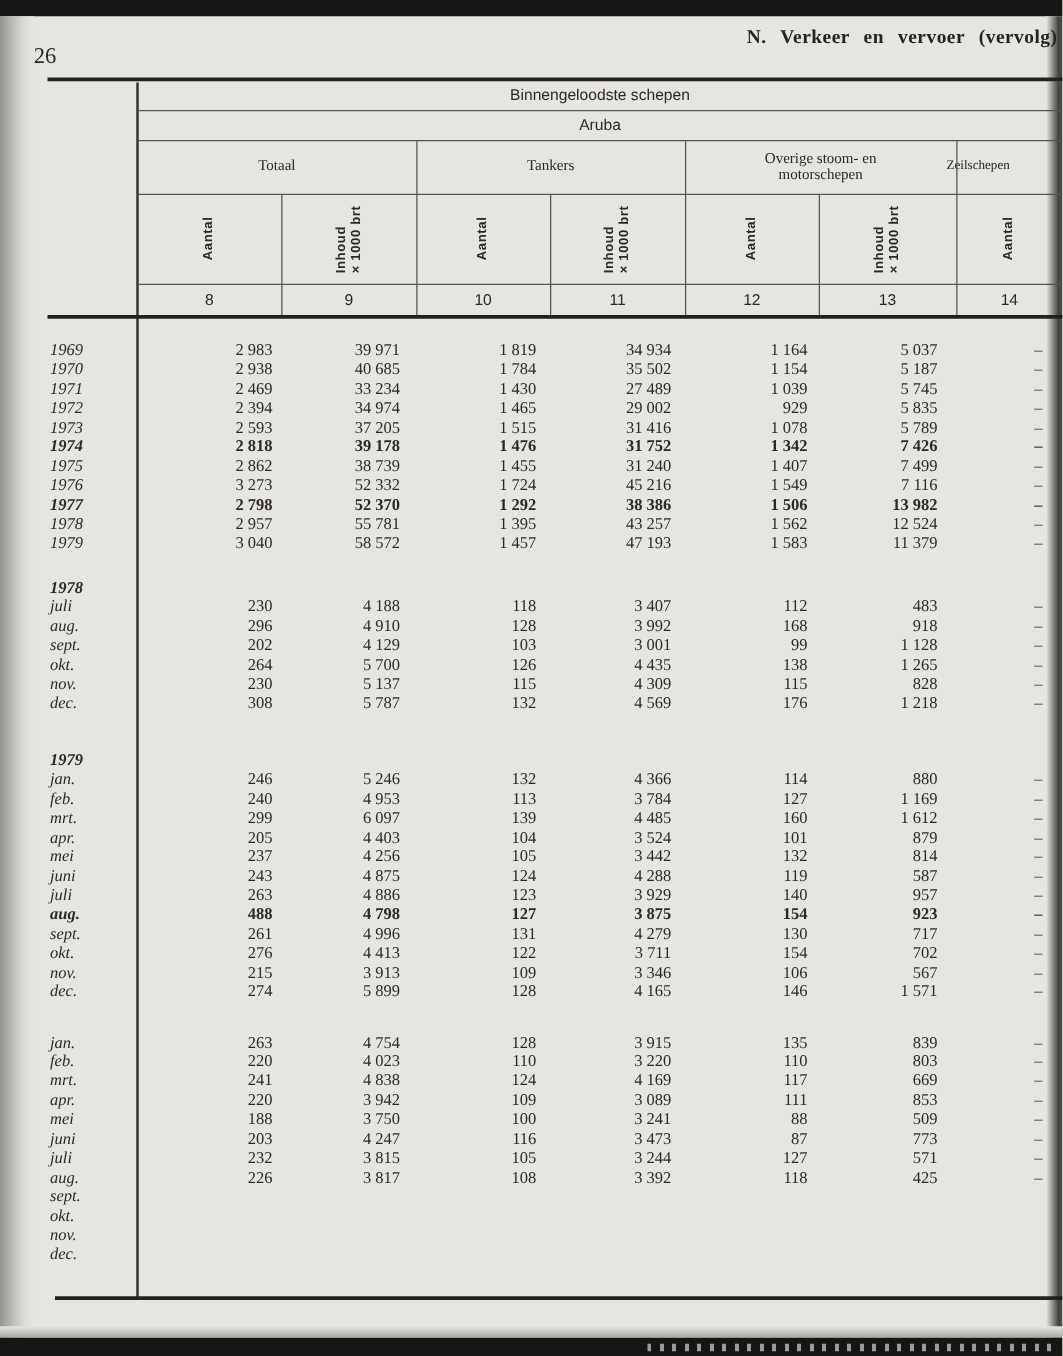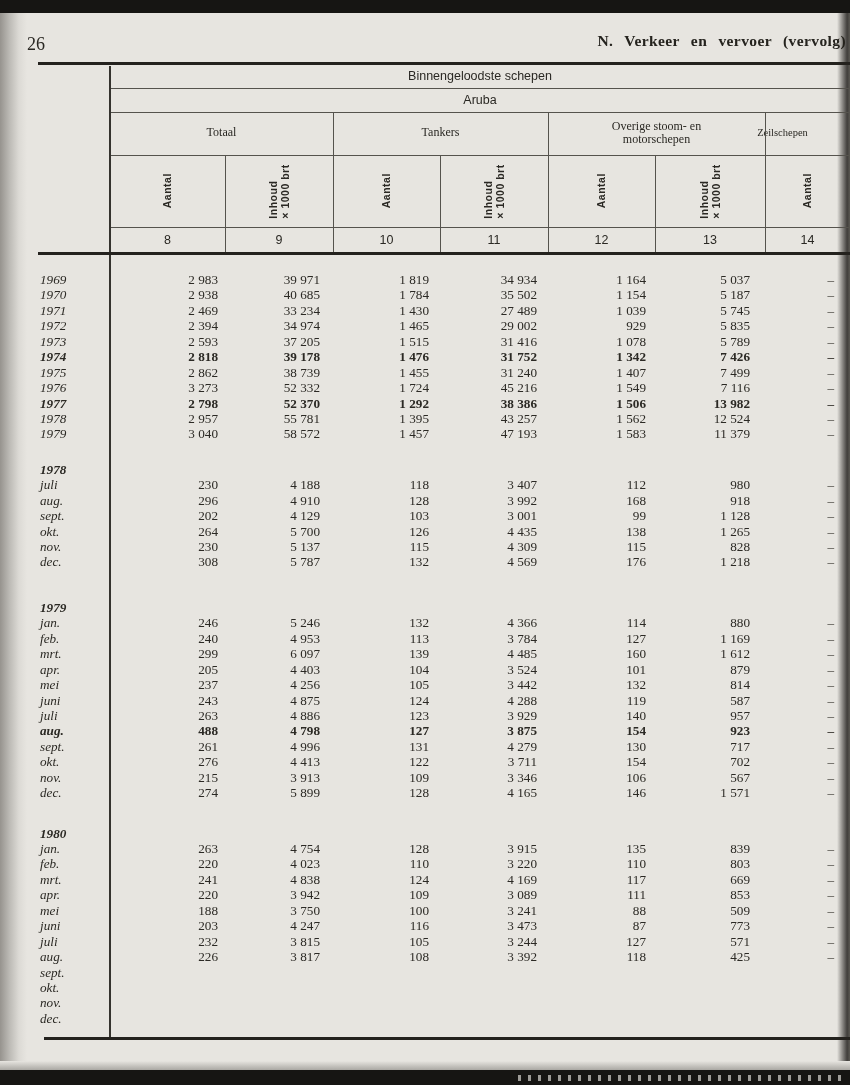--- a/index.html
+++ b/index.html
@@ -17,21 +17,21 @@
     background:linear-gradient(#e7e5e0,#aaa8a3);}
   .edge-bottom .ticks{position:absolute;right:2px;top:5px;width:330px;height:6px;
     background:repeating-linear-gradient(90deg,#b5b3ae 0 3px,transparent 3px 10px);opacity:.85;}
   .edge-left{position:absolute;left:0;top:13px;width:27px;height:1057px;
     background:linear-gradient(to right,#96938e,#bcbab5 35%,#dcdad5 70%,#e7e5e0);}
   .edge-right{position:absolute;left:837px;top:13px;width:13px;height:1057px;
     background:linear-gradient(to right,#e7e5e0,#908e8a 40%,#403e3b 78%,#5a5852);}
 
   
   .page-number{position:absolute;left:27px;top:34px;font-size:18px;color:#2a2823;}
-  .page-header{position:absolute;right:4px;top:32px;font-weight:700;font-size:15.5px;
+  .page-header{position:absolute;right:4px;top:21px;font-weight:700;font-size:15.5px;
     color:#25231e;word-spacing:7px;letter-spacing:.4px;white-space:nowrap;}
 
   
   .rule{position:absolute;background:#24221e;}
   #rule-top{left:38px;top:62px;width:812px;height:3px;}
   #rule-mid{left:38px;top:252px;width:812px;height:3px;}
   #rule-bot{left:44px;top:1037px;width:806px;height:2.5px;}
   #left-border{position:absolute;left:109px;top:66px;width:2px;height:974px;background:#35332e;}
   .hl{position:absolute;left:111px;width:739px;height:1px;background:#55534d;}
   #hl1{top:88px;} #hl2{top:112px;} #hl3{top:155px;} #hl4{top:227px;}
@@ -274,21 +274,21 @@
         <div class="row section-head">
           <div class="cell lab">1978</div>
         </div>
         <div class="row">
           <div class="cell lab">juli</div>
           <div class="cell c1">230</div>
           <div class="cell c2">4 188</div>
           <div class="cell c3">118</div>
           <div class="cell c4">3 407</div>
           <div class="cell c5">112</div>
-          <div class="cell c6">980</div>
+          <div class="cell c6">483</div>
           <div class="cell c7">–</div>
         </div>
         <div class="row">
           <div class="cell lab">aug.</div>
           <div class="cell c1">296</div>
           <div class="cell c2">4 910</div>
           <div class="cell c3">128</div>
           <div class="cell c4">3 992</div>
           <div class="cell c5">168</div>
           <div class="cell c6">918</div>
@@ -454,23 +454,20 @@
           <div class="cell c1">274</div>
           <div class="cell c2">5 899</div>
           <div class="cell c3">128</div>
           <div class="cell c4">4 165</div>
           <div class="cell c5">146</div>
           <div class="cell c6">1 571</div>
           <div class="cell c7">–</div>
         </div>
       </div>
       <div class="section">
-        <div class="row section-head">
-          <div class="cell lab">1980</div>
-        </div>
         <div class="row">
           <div class="cell lab">jan.</div>
           <div class="cell c1">263</div>
           <div class="cell c2">4 754</div>
           <div class="cell c3">128</div>
           <div class="cell c4">3 915</div>
           <div class="cell c5">135</div>
           <div class="cell c6">839</div>
           <div class="cell c7">–</div>
         </div>

